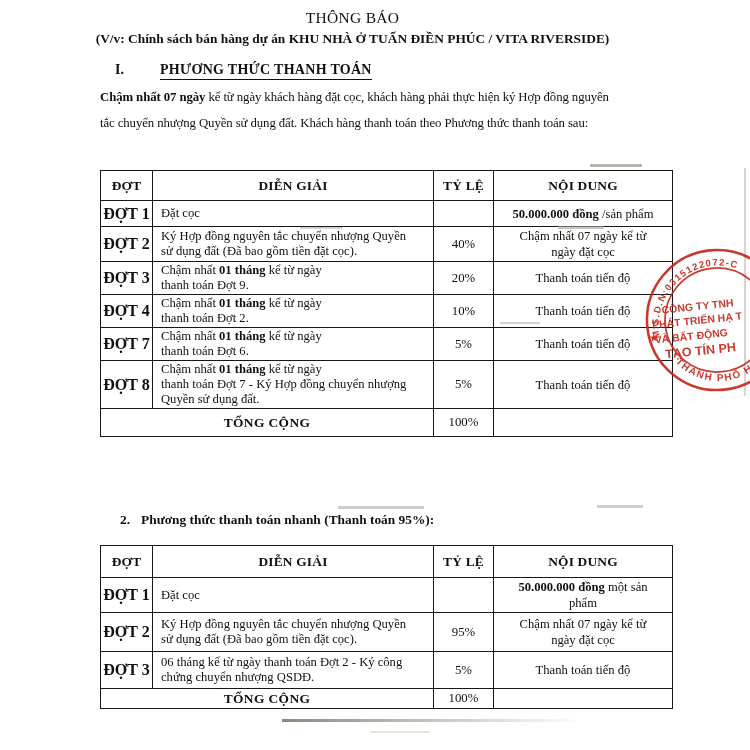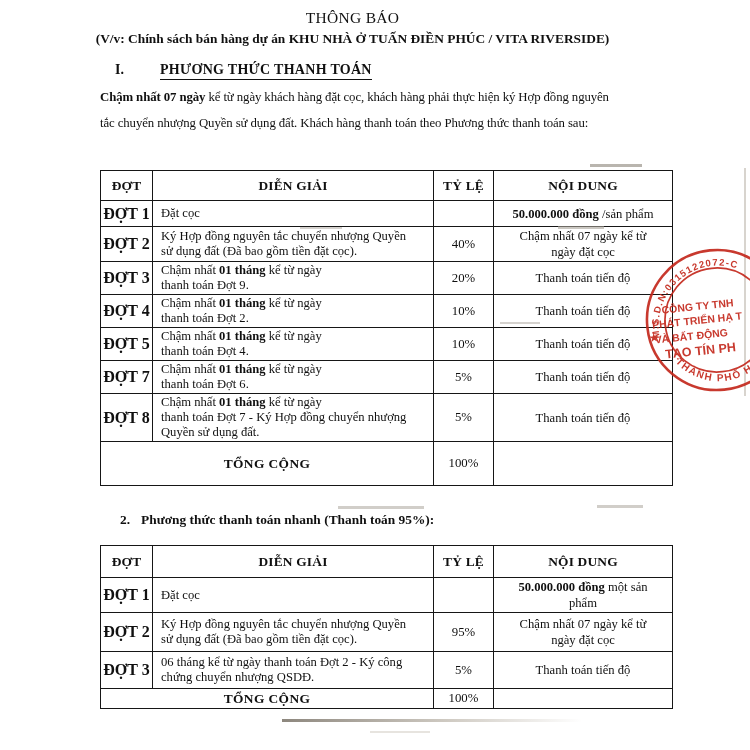--- a/index.html
+++ b/index.html
@@ -109,27 +109,20 @@
           <td class="cont"><span>Thanh toán tiến độ</span></td>
         </tr>
         <tr>
           <td class="dot">ĐỢT 4</td>
           <td class="desc"><span>Chậm nhất </span><span class="b">01 tháng</span><span> kể từ ngày
 thanh toán Đợt 2.</span></td>
           <td class="rate">10%</td>
           <td class="cont"><span>Thanh toán tiến độ</span></td>
         </tr>
         <tr>
-          <td class="dot">ĐỢT 5</td>
-          <td class="desc"><span>Chậm nhất </span><span class="b">01 tháng</span><span> kể từ ngày
-thanh toán Đợt 4.</span></td>
-          <td class="rate">10%</td>
-          <td class="cont"><span>Thanh toán tiến độ</span></td>
-        </tr>
-        <tr>
           <td class="dot">ĐỢT 7</td>
           <td class="desc"><span>Chậm nhất </span><span class="b">01 tháng</span><span> kể từ ngày
 thanh toán Đợt 6.</span></td>
           <td class="rate">5%</td>
           <td class="cont"><span>Thanh toán tiến độ</span></td>
         </tr>
         <tr>
           <td class="dot">ĐỢT 8</td>
           <td class="desc"><span>Chậm nhất </span><span class="b">01 tháng</span><span> kể từ ngày
 thanh toán Đợt 7 - Ký Hợp đồng chuyển nhượng

